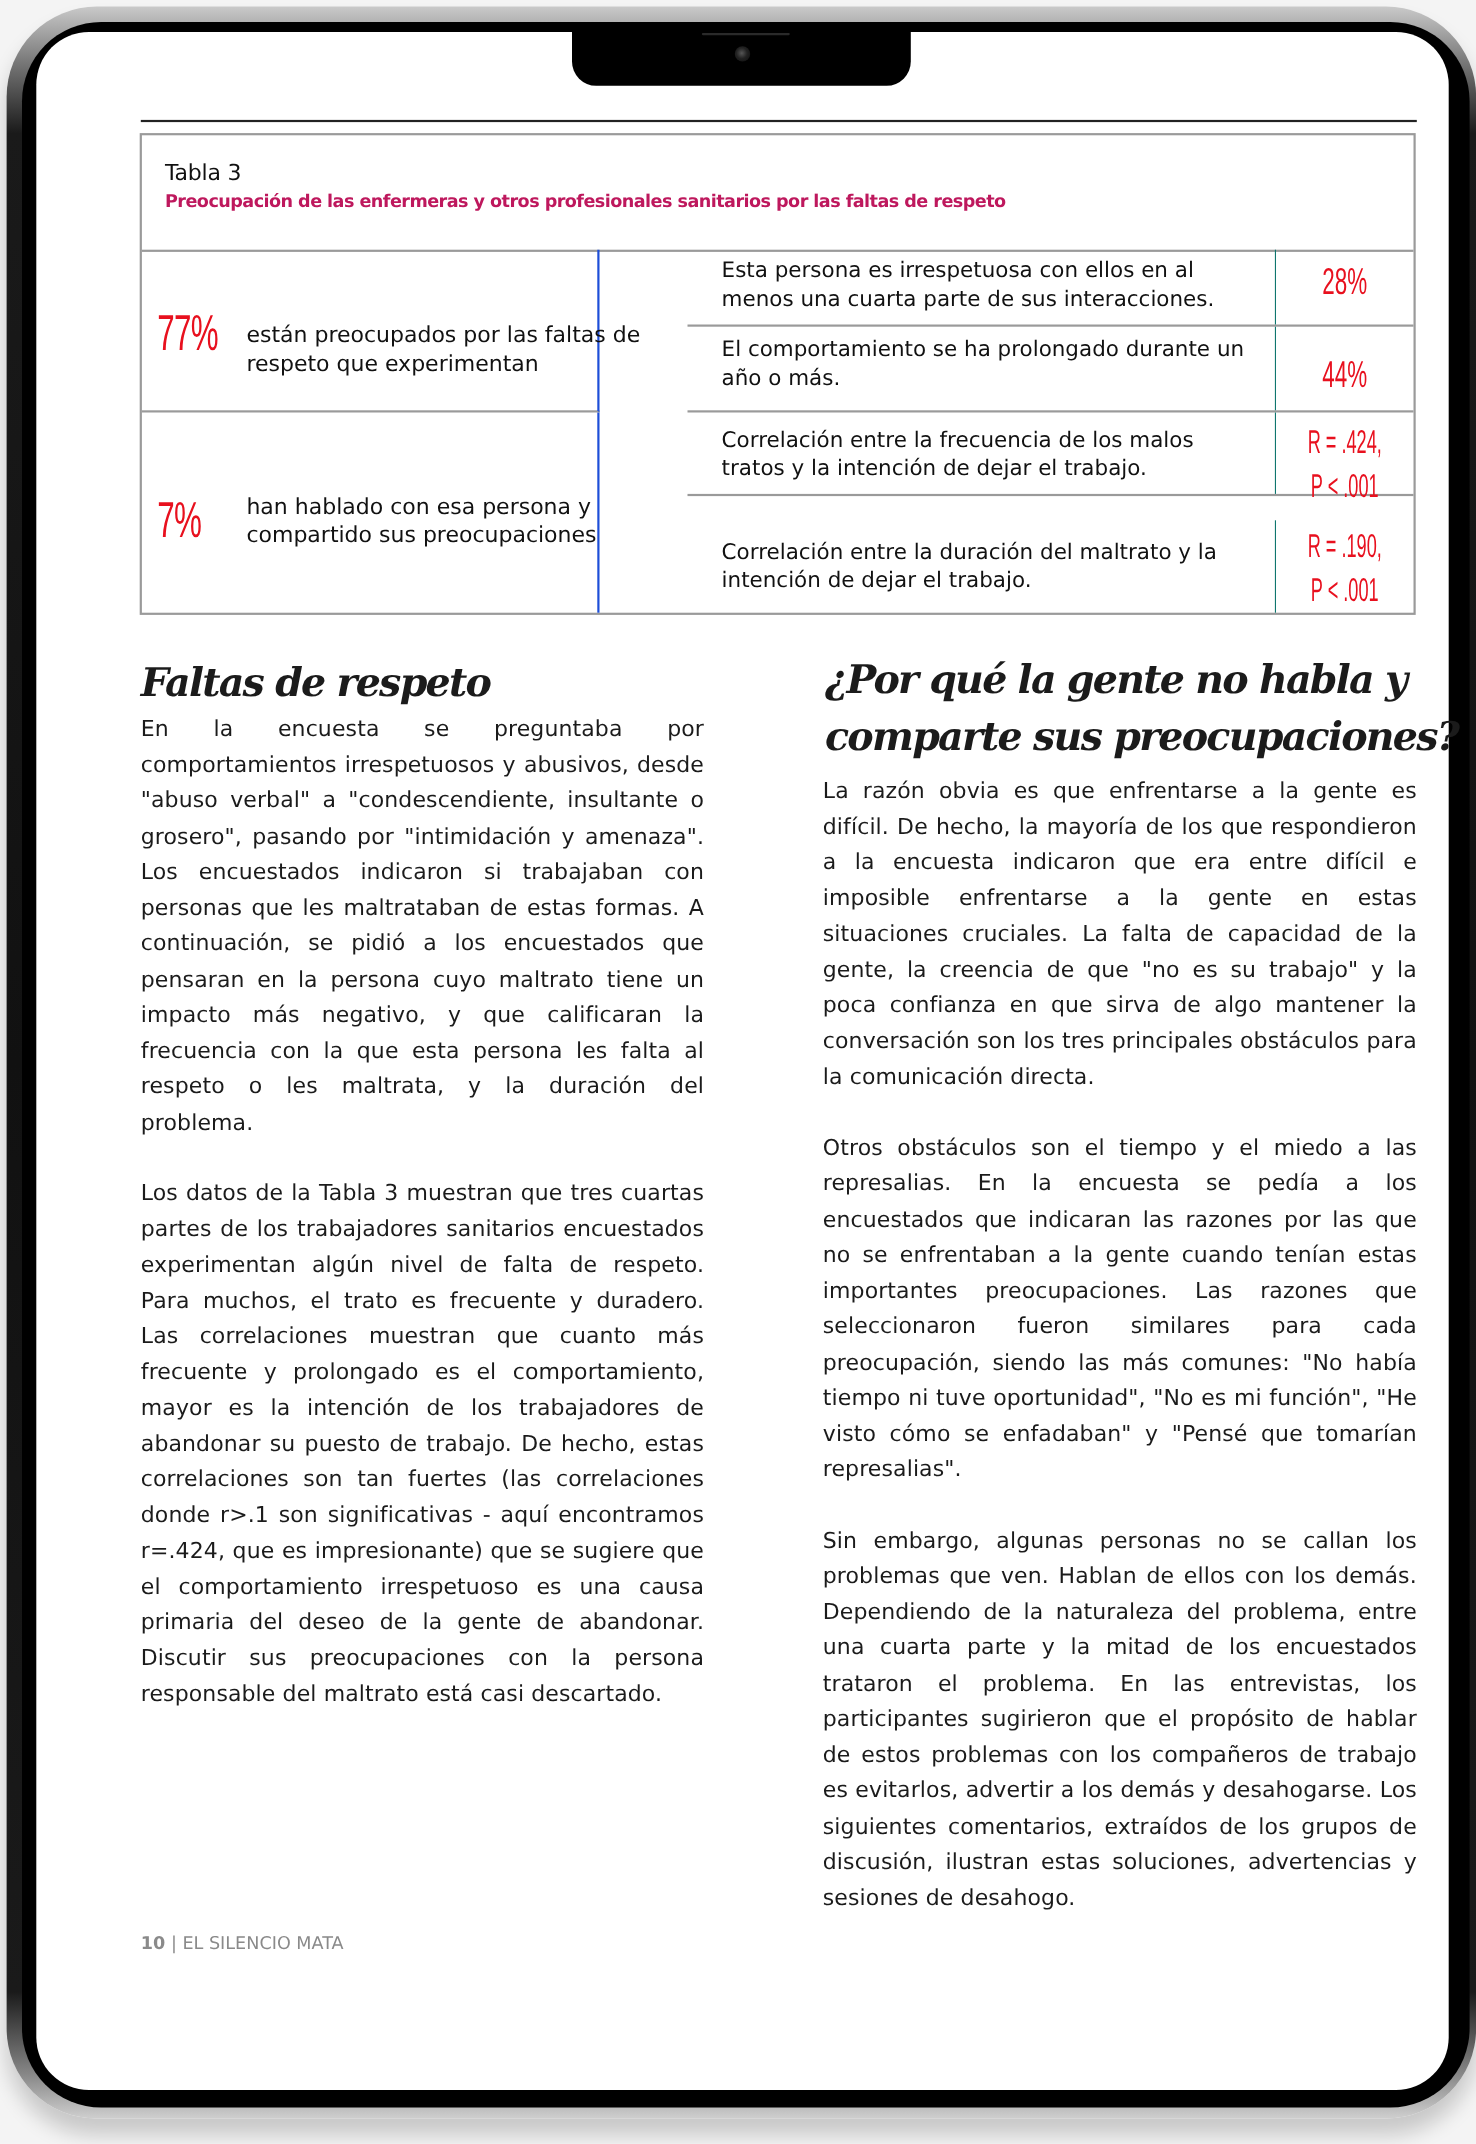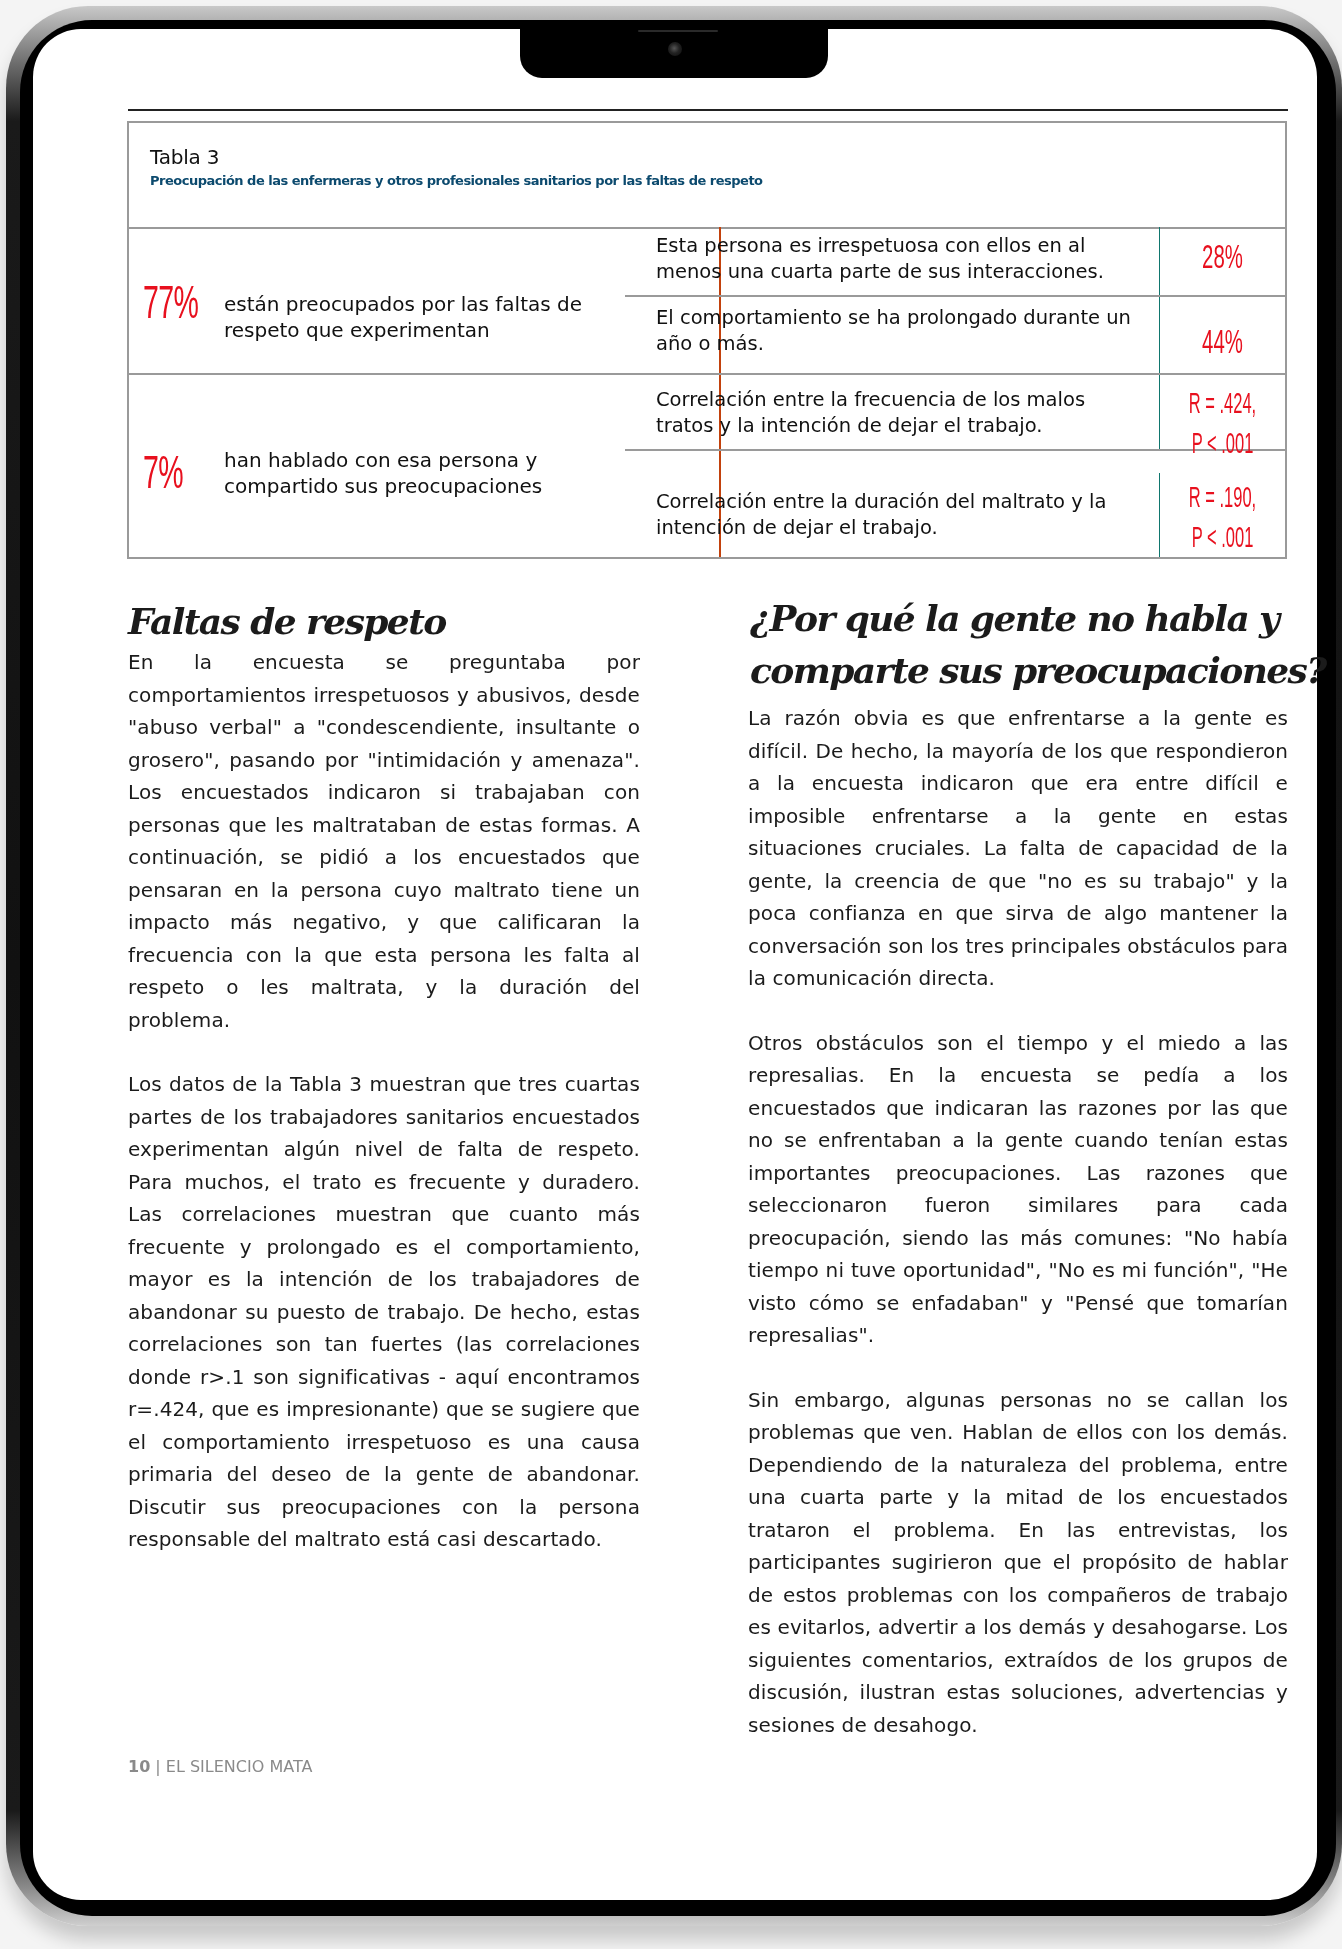--- a/index.html
+++ b/index.html
@@ -35,22 +35,22 @@
   }
   .page { position: absolute; left: 0; top: 0; width: 1342px; height: 1949px; }
   .top-rule { position: absolute; left: 128px; top: 109px; width: 1160px; height: 2px; background: #222; }
 
   .table {
     position: absolute; left: 127px; top: 121px; width: 1160px; height: 438px;
     border: 2px solid #9a9a9a; box-sizing: border-box;
   }
   .table-head { position: absolute; left: 0; top: 0; right: 0; height: 104px; border-bottom: 2px solid #9a9a9a; }
   .table-label { position: absolute; left: 21px; top: 22px; font-size: 20px; color: #111; letter-spacing: -0.2px; }
-  .table-title { position: absolute; left: 21px; top: 50px; font-size: 13px; font-weight: bold; color: #0c4a6e; letter-spacing: -0.5px; text-align: right; }
-  .lcell { position: absolute; left: 0; width: 592px; box-sizing: border-box; border-right: 2px solid #c2410c; }
+  .table-title { position: absolute; left: 21px; top: 50px; font-size: 16px; font-weight: bold; color: #be185d; letter-spacing: -0.5px; text-align: right; }
+  .lcell { position: absolute; left: 0; width: 416px; box-sizing: border-box; border-right: 2px solid #1d4ed8; }
   .lcell.r1 { top: 104px; height: 148px; border-bottom: 2px solid #9a9a9a; }
   .lcell.r2 { top: 252px; height: 182px; }
   .big-pct {
     position: absolute; left: 14px; color: #e8101e; font-family: "Liberation Sans", sans-serif;
     font-size: 46px; transform: scaleX(0.62); transform-origin: left center; letter-spacing: -1px;
   }
   .lcell.r1 .big-pct { top: 48px; }
   .lcell.r2 .big-pct { top: 70px; }
   .ldesc { position: absolute; left: 95px; font-size: 20px; color: #111; line-height: 26px; }
   .lcell.r1 .ldesc { top: 64px; }

